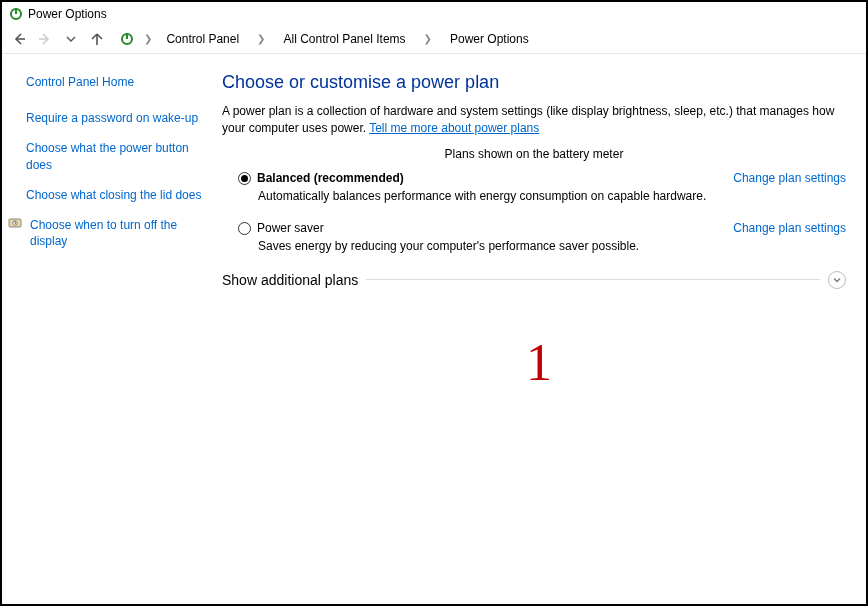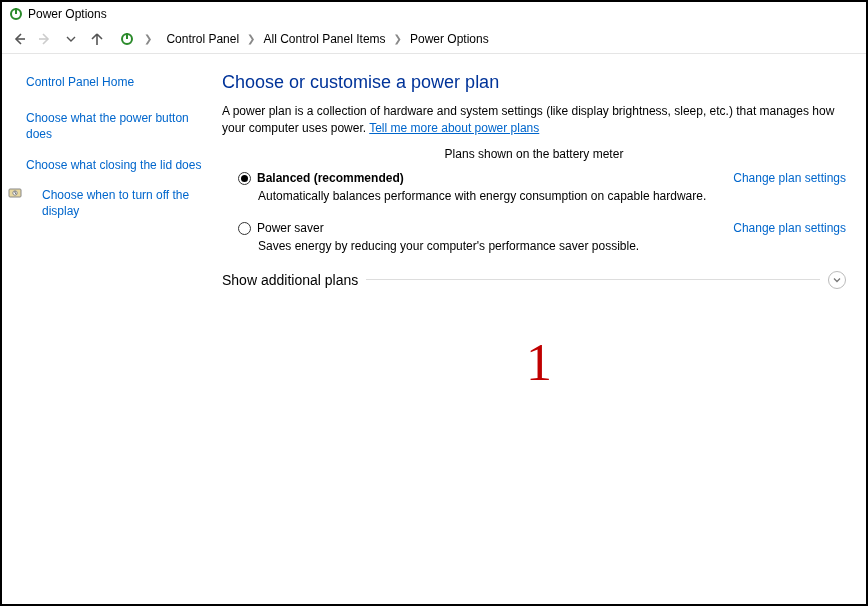--- a/index.html
+++ b/index.html
@@ -43,21 +43,21 @@
     color: #555;
   }
   .nav-btn.disabled { color: #bbb; }
   .addr-icon {
     width: 18px; height: 18px;
     display: inline-flex; align-items: center; justify-content: center;
     margin: 0 2px 0 6px;
   }
   .breadcrumb {
     display: flex; align-items: center;
-    gap: 2px;
+    gap: 12px;
     flex: 1;
     height: 24px;
     padding: 0 4px;
     font-size: 12px;
   }
   .crumb { padding: 2px 4px; color: #000; }
   .crumb-sep { color: #888; font-size: 10px; padding: 0 2px; }
   .content {
     display: flex;
     height: calc(100% - 52px);
@@ -71,21 +71,21 @@
     color: #0066cc;
     text-decoration: none;
     margin-bottom: 14px;
     line-height: 1.35;
     font-size: 12px;
   }
   .sidebar .cph { margin-bottom: 20px; }
   .sidebar-item {
     display: flex;
     align-items: flex-start;
-    gap: 20px;
+    gap: 8px;
     margin-bottom: 14px;
   }
   .sidebar-item .sicon {
     width: 14px; height: 14px;
     flex-shrink: 0;
     margin-left: -18px;
     display: inline-flex; align-items: center; justify-content: center;
   }
   .main {
     flex: 1;
@@ -228,20 +228,21 @@
     <span class="crumb">All Control Panel Items</span>
     <span class="crumb-sep">❯</span>
     <span class="crumb">Power Options</span>
   </div>
 </div>
 
 <div class="content">
 
   <div class="sidebar">
     <a class="cph">Control Panel Home</a>
+    <a>Require a password on wake-up</a>
     <a>Choose what the power button does</a>
     <a>Choose what closing the lid does</a>
     <div class="sidebar-item">
       <span class="sicon">
         <svg width="14" height="14" viewBox="0 0 14 14">
             <rect x="1" y="2" width="12" height="8" rx="1" fill="#e8d8a0" stroke="#888"></rect>
             <circle cx="7" cy="6" r="2.2" fill="#fff" stroke="#888"></circle>
             <path d="M7 4v2l1.4 1" stroke="#555" stroke-width="0.9" fill="none"></path>
           </svg>
       </span>

